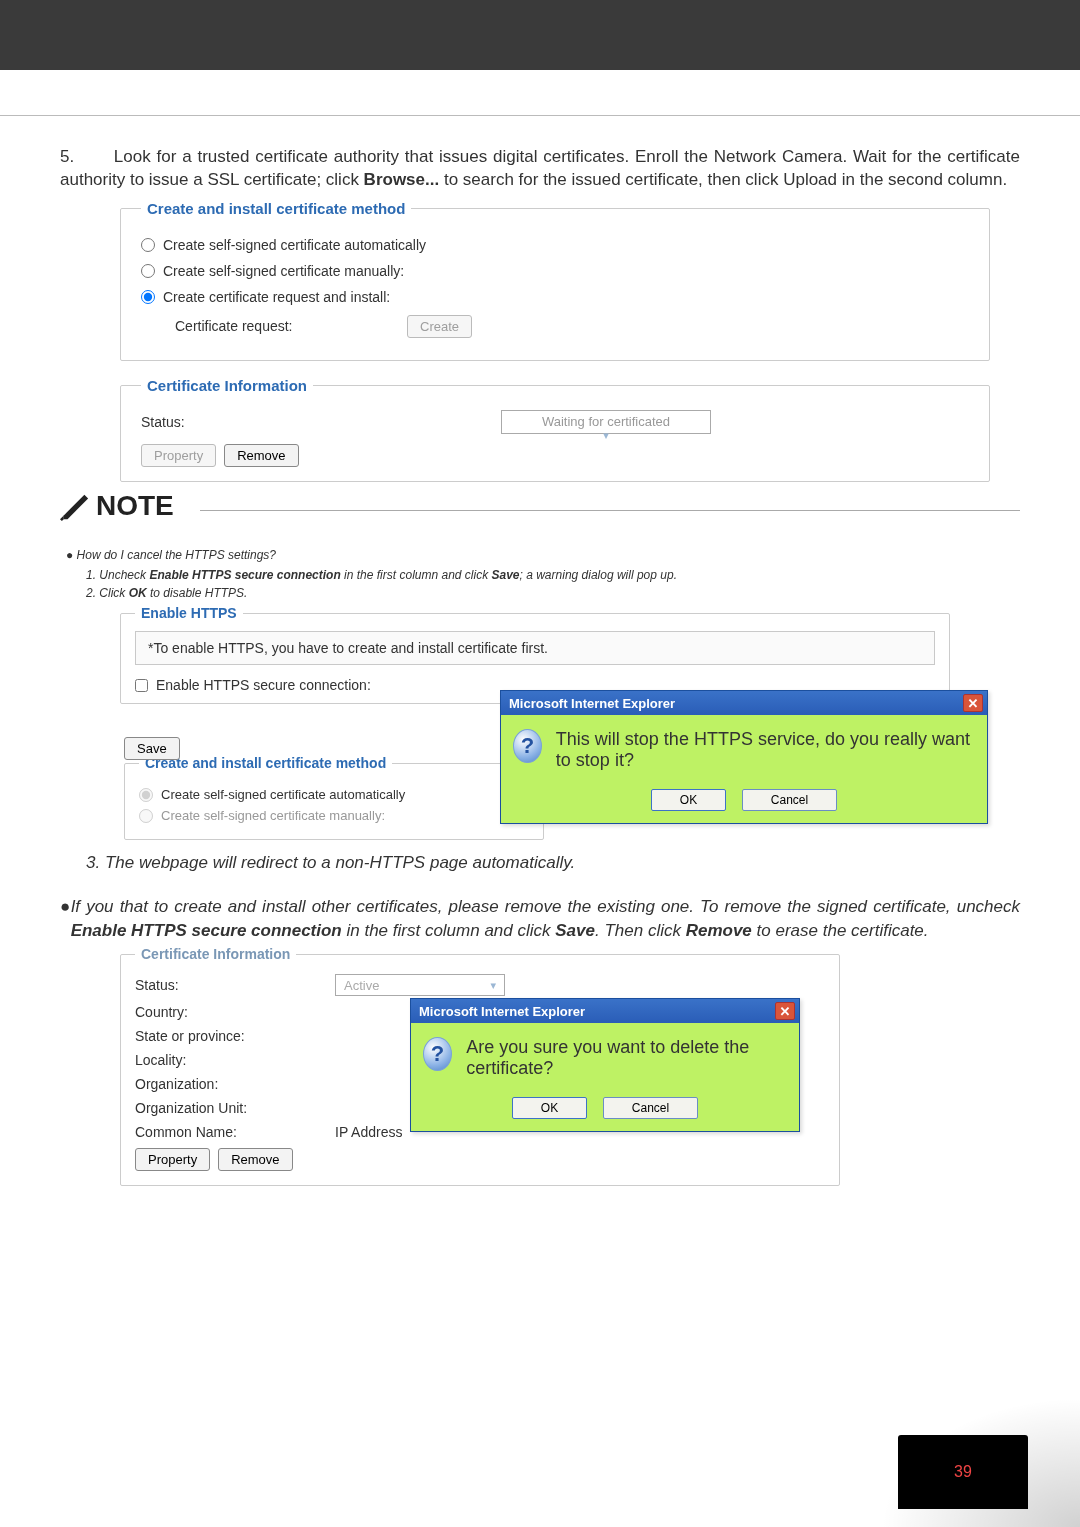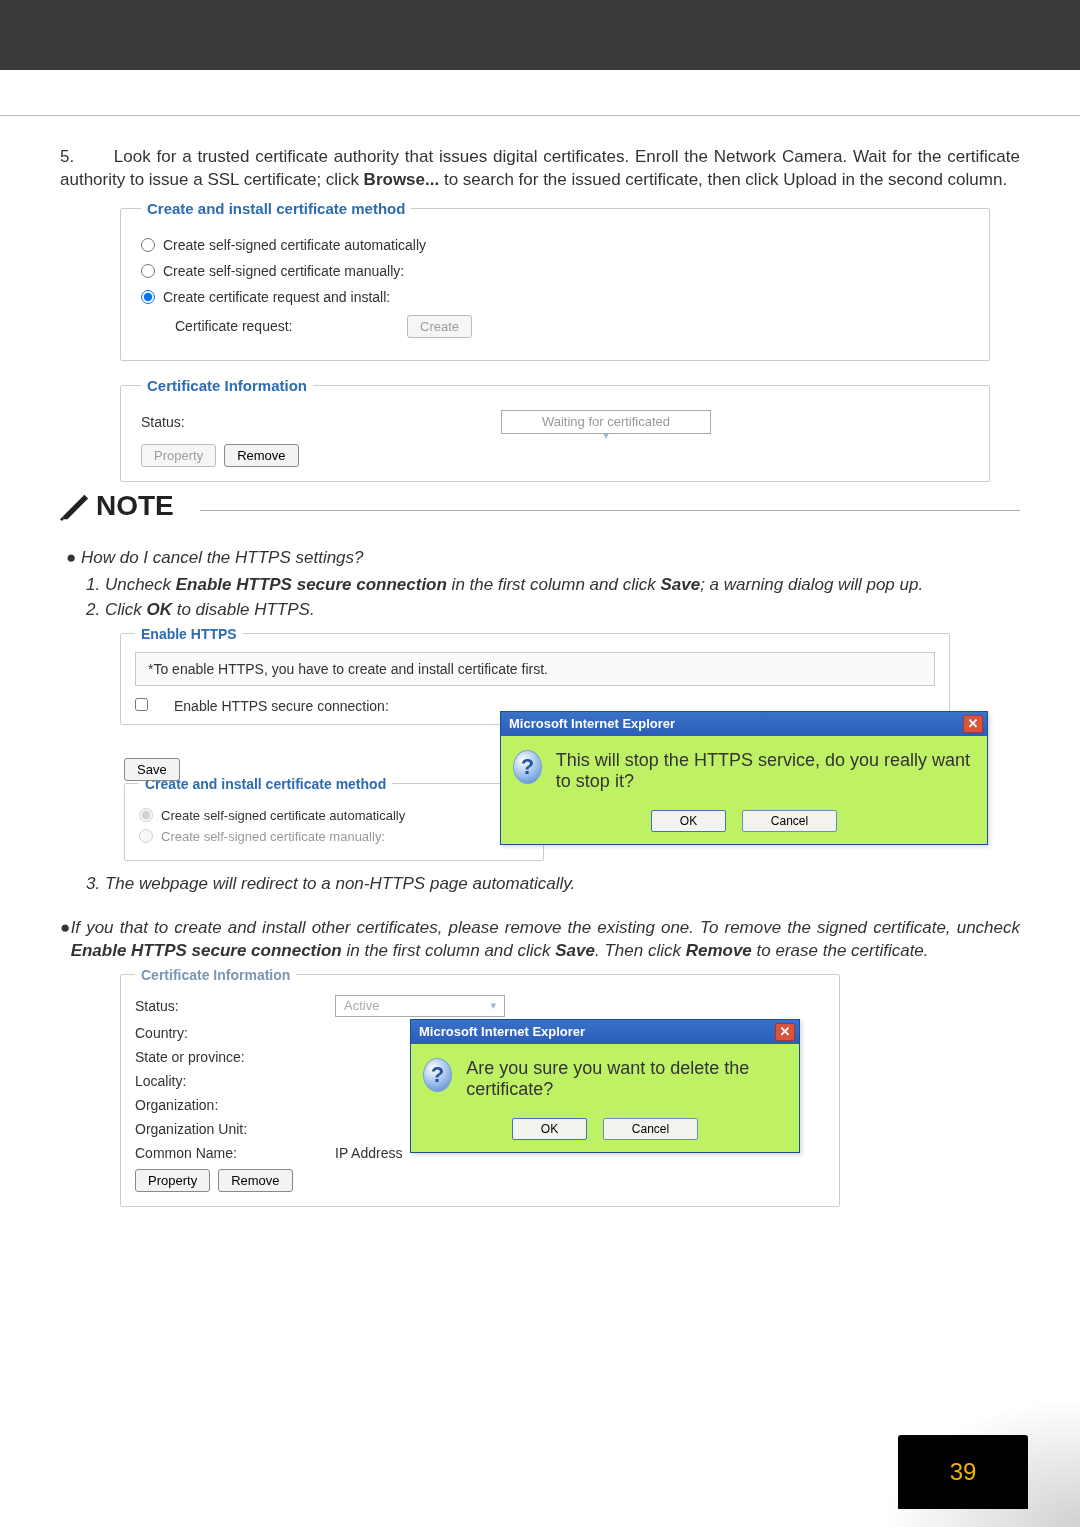--- a/index.html
+++ b/index.html
@@ -68,40 +68,40 @@
   .note-wrap { position: relative; margin: 28px 0 8px 0; }
   .note-line { border-top: 1px solid #aaa; margin-left: 140px; }
   .note-badge {
     position: absolute; left: 0; top: -20px;
     display:flex; align-items:center; gap:6px;
     font-size: 28px; font-weight: bold; color:#222;
   }
   .pencil {
     width: 30px; height: 30px; display:inline-block;
   }
-  .note-list { font-style: italic; font-size: 17px; line-height: 1.35; margin-top:36px;}
+  .note-list { font-style: italic; font-size: 12px; line-height: 1.35; margin-top:36px;}
   .note-list .bullet { margin-left: 6px; margin-bottom: 4px; }
   .note-list .subnum { margin-left: 26px; margin-bottom:2px;}
   .bold { font-weight: bold; font-style: italic; }
   .boldup { font-weight: bold; font-style: normal; }
 
   
   .shot2 { position: relative; margin-left: 60px; width: 870px; height: 240px; margin-top:4px;}
   .shot2 fieldset.inner {
     border:1px solid #ccc; border-radius:2px;
     padding: 10px 14px; font-size:14px;
     position:absolute;
   }
   .shot2 .f1 { top:0; left:0; width: 830px; }
   .shot2 .f1 legend { color:#2d6bb3; font-weight:bold; padding:0 6px;}
   .hintbox {
     border:1px solid #c9c9c9; background:#fafafa;
     padding:8px 12px; font-size:14px; margin-bottom:12px;
   }
-  .chk-row { display:flex; align-items:flex-start; gap:26px; }
+  .chk-row { display:flex; align-items:center; gap:8px; }
   .shot2 .savebtn {
     position:absolute; left:4px; top:132px;
     z-index:2;
   }
   .shot2 .f2 { top:150px; left:4px; width:420px; }
   .shot2 .f2 legend { color:#2d6bb3; font-weight:bold; padding:0 6px;}
   .shot2 .f2 .radio-row { margin:6px 0; font-size:13px;}
   .gray { color:#999; }
 
   .ie-dialog {
@@ -159,25 +159,25 @@
   .shot3 .dlg2 { top:52px; left:290px; width:390px; z-index:3; }
 
   .after-img { font-style: italic; font-size:17px; margin:8px 0 0 26px; }
 
   .para2 { font-style: italic; font-size:17px; line-height:1.38; text-align:justify; margin-top:22px;}
   .para2 .bullet { display:flex; }
   .para2 .bullet .b { width:20px; }
 
   .page-number {
     position:absolute; right:52px; bottom:18px;
-    background:#000; color:#eab308;
+    background:#000; color:#ef4444;
     width:130px; height:74px;
     border-radius:3px 3px 0 0;
     display:flex; align-items:center; justify-content:center;
-    font-size:24px;
+    font-size:16px;
   }
   .corner-shade {
     position:absolute; right:0; bottom:0;
     width:200px; height:130px;
     background: radial-gradient(ellipse at bottom right, rgba(0,0,0,0.18), rgba(0,0,0,0) 70%);
     pointer-events:none;
   }
 </style>
 </head>
 <body>

